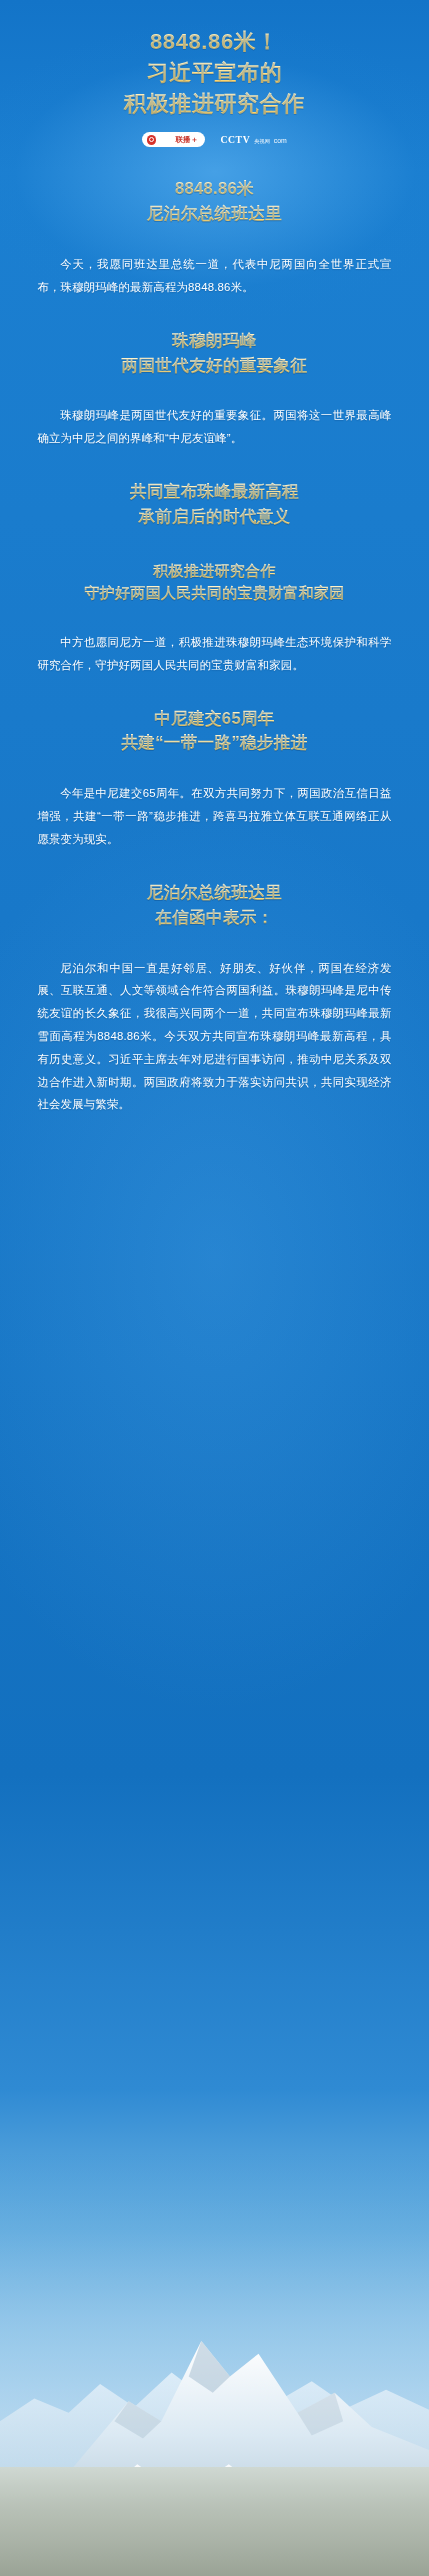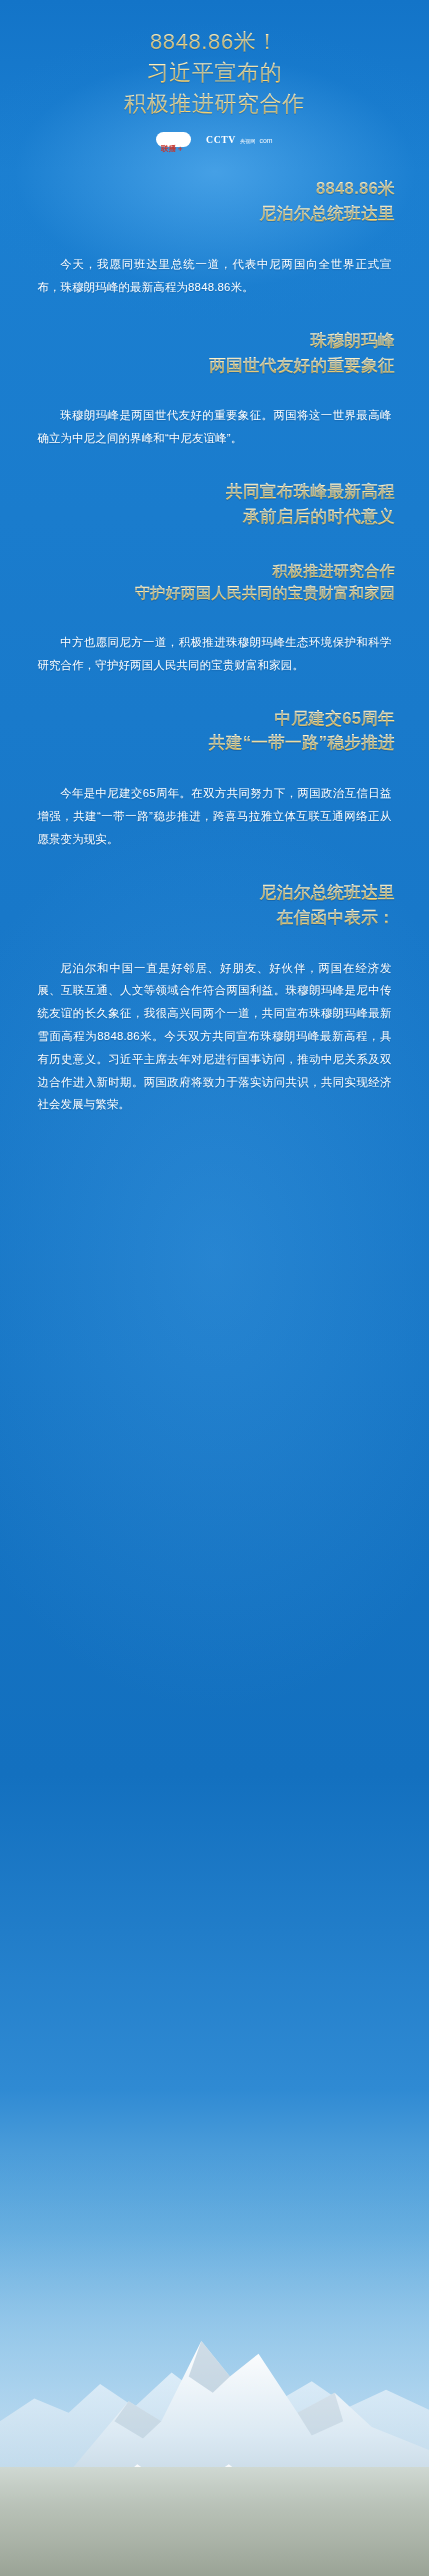--- a/index.html
+++ b/index.html
@@ -59,21 +59,21 @@
     padding: 0 34px;
   }
 
   
   .headline {
     padding-top: 26px;
     text-align: center;
   }
   .headline .line {
     font-size: 22px;
-    font-weight: normal;
+    font-weight: bold;
     letter-spacing: 0.6px;
     line-height: 1.42;
     color: #ffe9a8;
     background: linear-gradient(180deg, #fff8dc 0%, #ffe79a 45%, #f7c955 100%);
     -webkit-background-clip: text;
     background-clip: text;
     -webkit-text-fill-color: transparent;
     text-shadow: 0 1.1px 0 rgba(10,60,110,0.25);
   }
 
@@ -81,27 +81,26 @@
   .logos {
     margin-top: 12.6px;
     display: flex;
     justify-content: center;
     align-items: center;
     gap: 15px;
   }
   .logo-lianbo {
     display: flex;
     align-items: center;
-    gap: 9px;
+    gap: 19px;
     background: #ffffff;
     border-radius: 9.7px;
     padding: 2.3px 6.9px 2.3px 4.6px;
     height: 15px;
     box-sizing: border-box;
-    flex-direction: column;
   }
   .logo-lianbo .mark {
     width: 9.7px;
     height: 9.7px;
     border-radius: 50%;
     background: #d6332c;
     position: relative;
   }
   .logo-lianbo .mark::after {
     content: "";
@@ -139,21 +138,21 @@
   .logo-cctv .com {
     font-size: 6.9px;
     opacity: 0.95;
   }
 
   
   .section { margin-top: 30px; }
   .section:first-of-type { margin-top: 32px; }
 
   .sec-title {
-    text-align: right;
+    text-align: center;
     font-weight: bold;
     letter-spacing: 0.3px;
   }
   .sec-title .t {
     display: block;
     font-size: 16.6px;
     line-height: 1.5;
     background: linear-gradient(180deg, #fffbe6 0%, #ffe89c 50%, #f6c74f 100%);
     -webkit-background-clip: text;
     background-clip: text;

